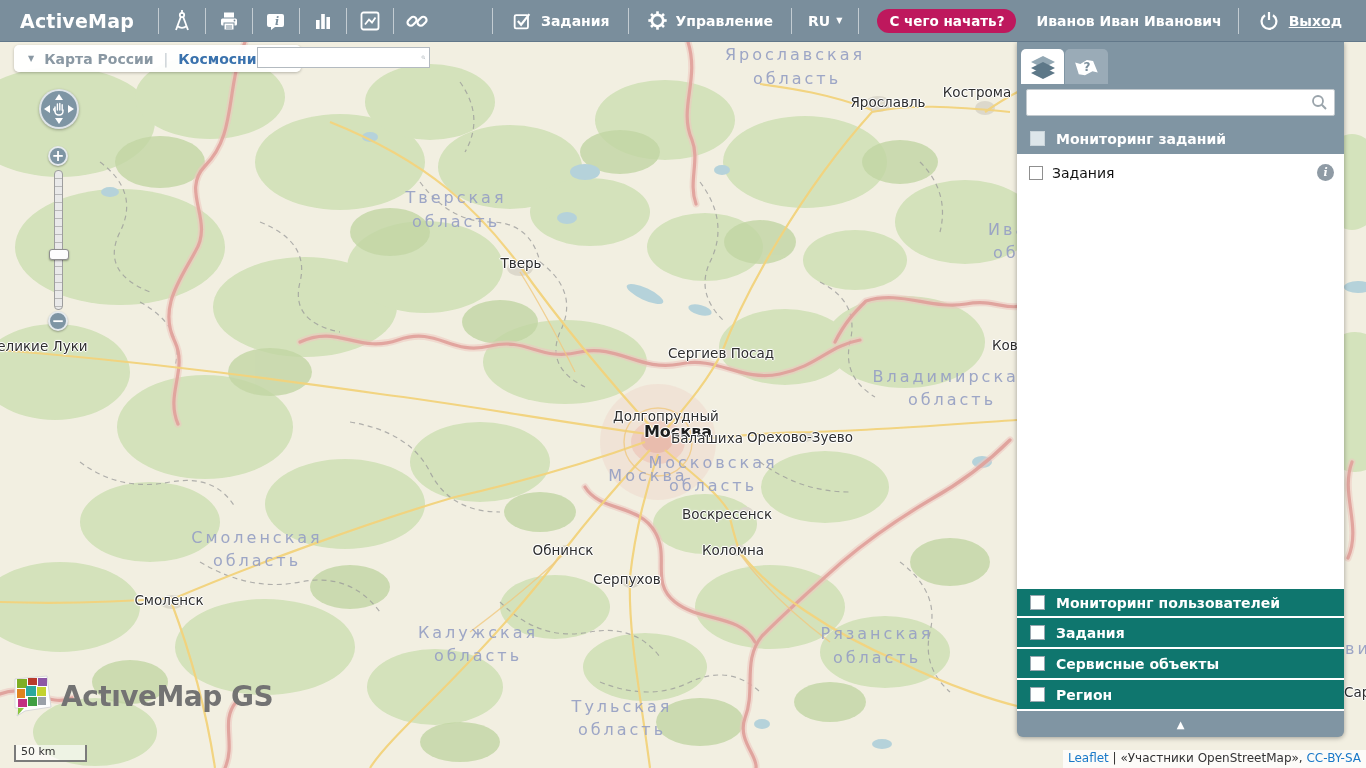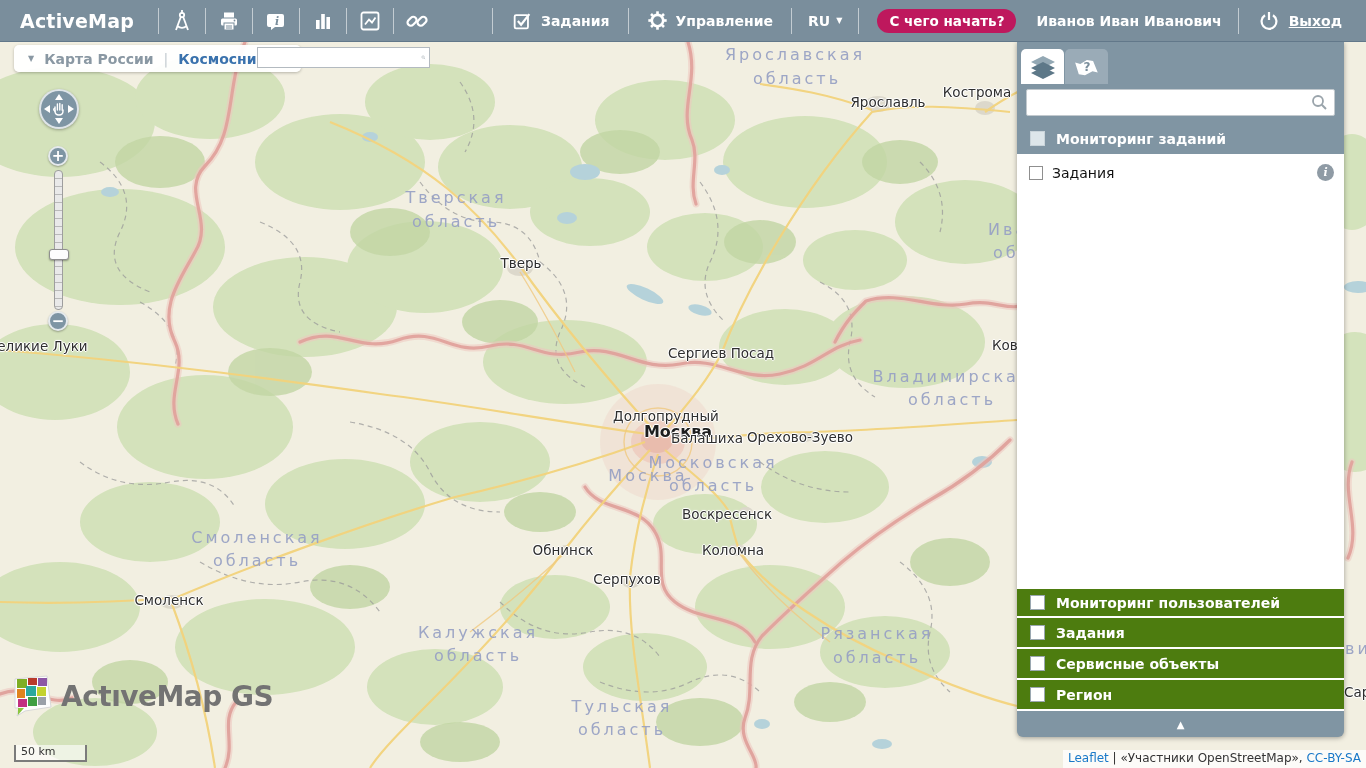--- a/index.html
+++ b/index.html
@@ -87,21 +87,21 @@
   #group-top{height:31px;display:flex;align-items:center;gap:11px;padding:0 13px;
     font-size:14px;font-weight:bold;cursor:pointer;}
   .g-check{width:15px;height:15px;background:#dde6ea;border:1px solid #c9d4da;flex:0 0 auto;}
   #layer-panel{flex:1;background:#fff;color:#222;overflow:hidden;}
   .layer-row{display:flex;align-items:center;gap:9px;padding:10px 10px 0 12px;font-size:14px;}
   .layer-check{width:14px;height:14px;background:#fff;border:1px solid #8f8f8f;flex:0 0 auto;cursor:pointer;}
   .layer-name{flex:1;color:#111;}
   .info-btn{width:17px;height:17px;border-radius:50%;background:#8f9ba5;color:#fff;font-size:11px;
     font-weight:bold;font-style:italic;text-align:center;line-height:17px;cursor:pointer;font-family:"DejaVu Serif",serif;}
   #collapsed-groups .group-row{height:31px;border-bottom:2px solid #fff;display:flex;align-items:center;
-    gap:11px;padding:0 13px;font-size:14px;font-weight:bold;background:#4d7c0f;cursor:pointer;}
+    gap:11px;padding:0 13px;font-size:14px;font-weight:bold;background:#0f766e;cursor:pointer;}
   #collapsed-groups .group-row:first-child{border-top:2px solid #fff;}
   #collapsed-groups .g-check{background:#fff;border:1px solid #9aa7b0;}
   #sb-footer{height:26px;display:flex;align-items:center;justify-content:center;font-size:10px;
     color:#fff;cursor:pointer;border-radius:0 0 6px 6px;}
 </style>
 </head>
 <body>
 
 <div id="header">
   <div class="brand">ActiveMap</div>

